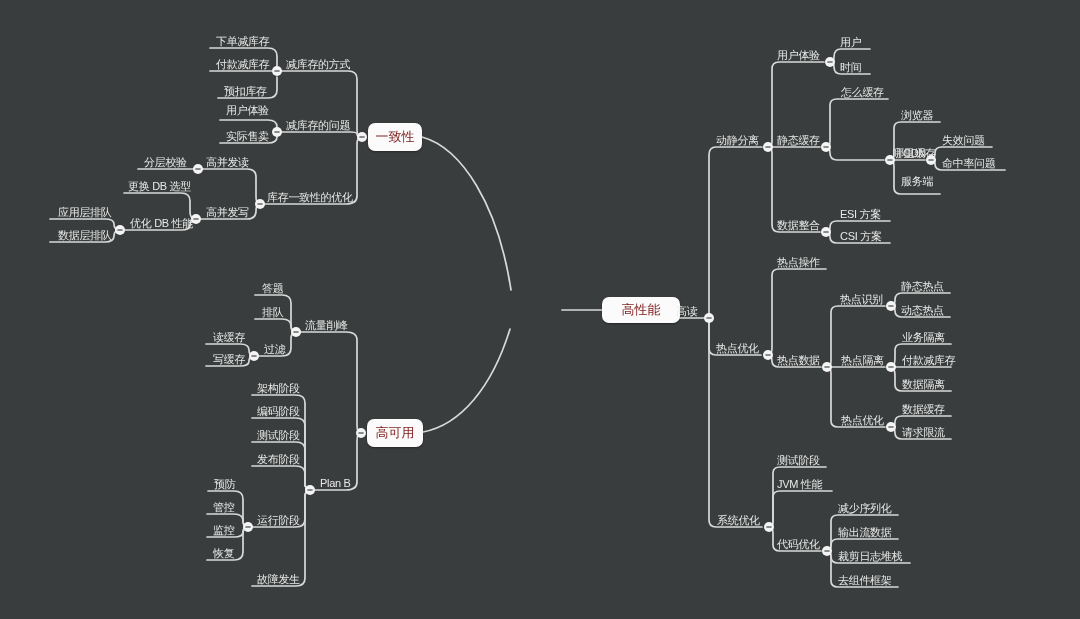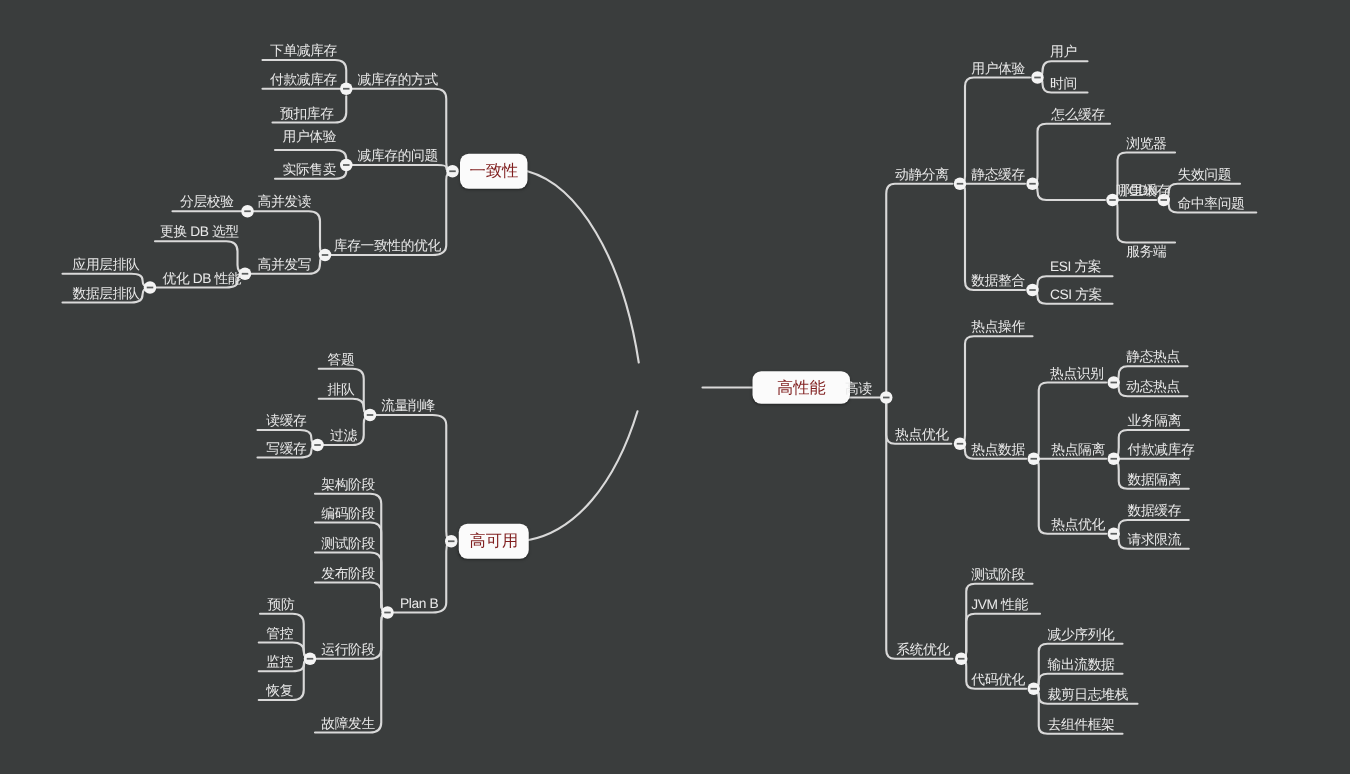--- a/index.html
+++ b/index.html
@@ -267,21 +267,21 @@
   <div class="lbl" style="left:777px;top:49px;">用户体验</div>
   <div class="lbl" style="left:840px;top:36px;">用户</div>
   <div class="lbl" style="left:840px;top:61px;">时间</div>
   <div class="lbl" style="left:777px;top:134px;font-family:Liberation Serif, serif;">静态缓存</div>
   <div class="lbl" style="left:841px;top:86px;">怎么缓存</div>
   <div class="lbl" style="left:881px;top:147px;padding-left:12px;">哪里缓存</div>
   <div class="lbl" style="left:901px;top:109px;">浏览器</div>
   <div class="lbl" style="left:903px;top:147px;">CDN</div>
   <div class="lbl" style="left:942px;top:134px;">失效问题</div>
   <div class="lbl" style="left:942px;top:157px;">命中率问题</div>
-  <div class="lbl" style="left:901px;top:196px;">服务端</div>
+  <div class="lbl" style="left:901px;top:175px;">服务端</div>
   <div class="lbl" style="left:777px;top:219px;">数据整合</div>
   <div class="lbl" style="left:840px;top:208px;">ESI 方案</div>
   <div class="lbl" style="left:840px;top:230px;">CSI 方案</div>
   <div class="lbl" style="left:716px;top:342px;">热点优化</div>
   <div class="lbl" style="left:777px;top:256px;">热点操作</div>
   <div class="lbl" style="left:777px;top:354px;">热点数据</div>
   <div class="lbl" style="left:840px;top:293px;">热点识别</div>
   <div class="lbl" style="left:901px;top:280px;">静态热点</div>
   <div class="lbl" style="left:901px;top:304px;">动态热点</div>
   <div class="lbl" style="left:841px;top:354px;">热点隔离</div>

